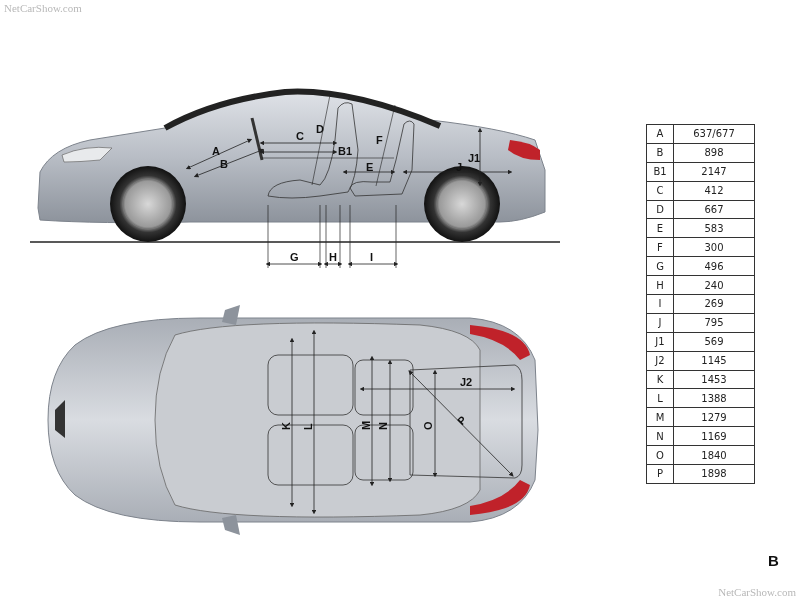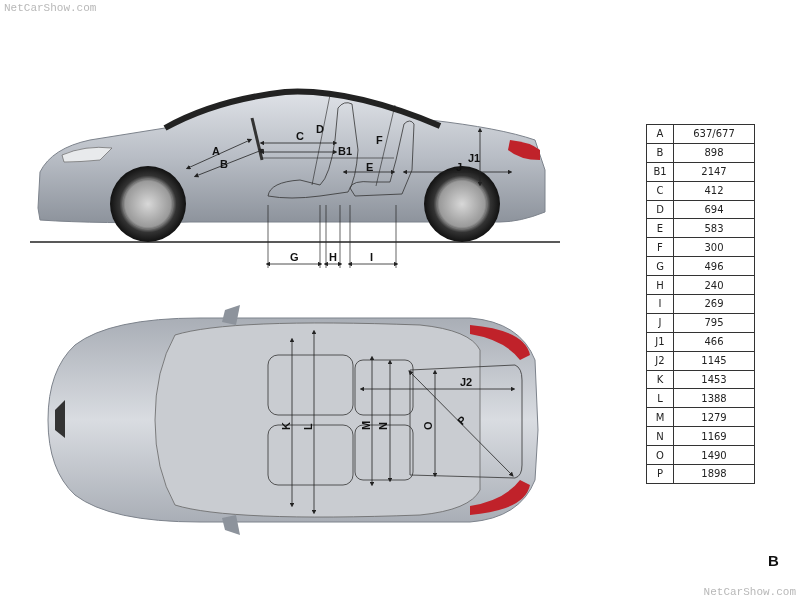--- a/index.html
+++ b/index.html
@@ -1,17 +1,17 @@
 <!DOCTYPE html>
 <html><head>
 <meta charset="utf-8">
 <style>
   html, body { margin:0; padding:0; }
   body { width:800px; height:600px; background:#ffffff; position:relative; overflow:hidden; font-family:"Liberation Sans", sans-serif; }
-  .wm { position:absolute; font-size:11px; color:#b8b8b8; font-family:Liberation Mono, monospace; }
+  .wm { position:absolute; font-size:11px; color:#b8b8b8; font-family:Liberation Serif, serif; }
   .wm-top { left:4px; top:2px; }
   .wm-bot { right:4px; bottom:2px; }
   .diagram-svg { position:absolute; left:0; top:0; }
   .lbl { font-family:"Liberation Sans", sans-serif; font-weight:bold; font-size:11px; fill:#111; }
   .dim-table { position:absolute; left:646px; top:124px; border-collapse:collapse; font-family:"DejaVu Sans", sans-serif; font-size:10px; color:#222; }
   .dim-table td { border:1px solid #333; height:17.9px; padding:0; text-align:center; }
   .dim-table td.k { width:26px; }
   .dim-table td.v { width:80px;text-align:center; }
   .page-letter { position:absolute; left:768px; top:552px; font-size:15px; font-weight:bold; color:#111; }
 </style>
@@ -145,21 +145,21 @@
     <tr>
         <td class="k">B1</td>
         <td class="v">2147</td>
       </tr>
     <tr>
         <td class="k">C</td>
         <td class="v">412</td>
       </tr>
     <tr>
         <td class="k">D</td>
-        <td class="v">694</td>
+        <td class="v">667</td>
       </tr>
     <tr>
         <td class="k">E</td>
         <td class="v">583</td>
       </tr>
     <tr>
         <td class="k">F</td>
         <td class="v">300</td>
       </tr>
     <tr>
@@ -173,21 +173,21 @@
     <tr>
         <td class="k">I</td>
         <td class="v">269</td>
       </tr>
     <tr>
         <td class="k">J</td>
         <td class="v">795</td>
       </tr>
     <tr>
         <td class="k">J1</td>
-        <td class="v">466</td>
+        <td class="v">569</td>
       </tr>
     <tr>
         <td class="k">J2</td>
         <td class="v">1145</td>
       </tr>
     <tr>
         <td class="k">K</td>
         <td class="v">1453</td>
       </tr>
     <tr>
@@ -197,21 +197,21 @@
     <tr>
         <td class="k">M</td>
         <td class="v">1279</td>
       </tr>
     <tr>
         <td class="k">N</td>
         <td class="v">1169</td>
       </tr>
     <tr>
         <td class="k">O</td>
-        <td class="v">1490</td>
+        <td class="v">1840</td>
       </tr>
     <tr>
         <td class="k">P</td>
         <td class="v">1898</td>
       </tr>
   </tbody>
 </table>
 
 <div class="page-letter">B</div>
 <div class="wm wm-bot">NetCarShow.com</div>

